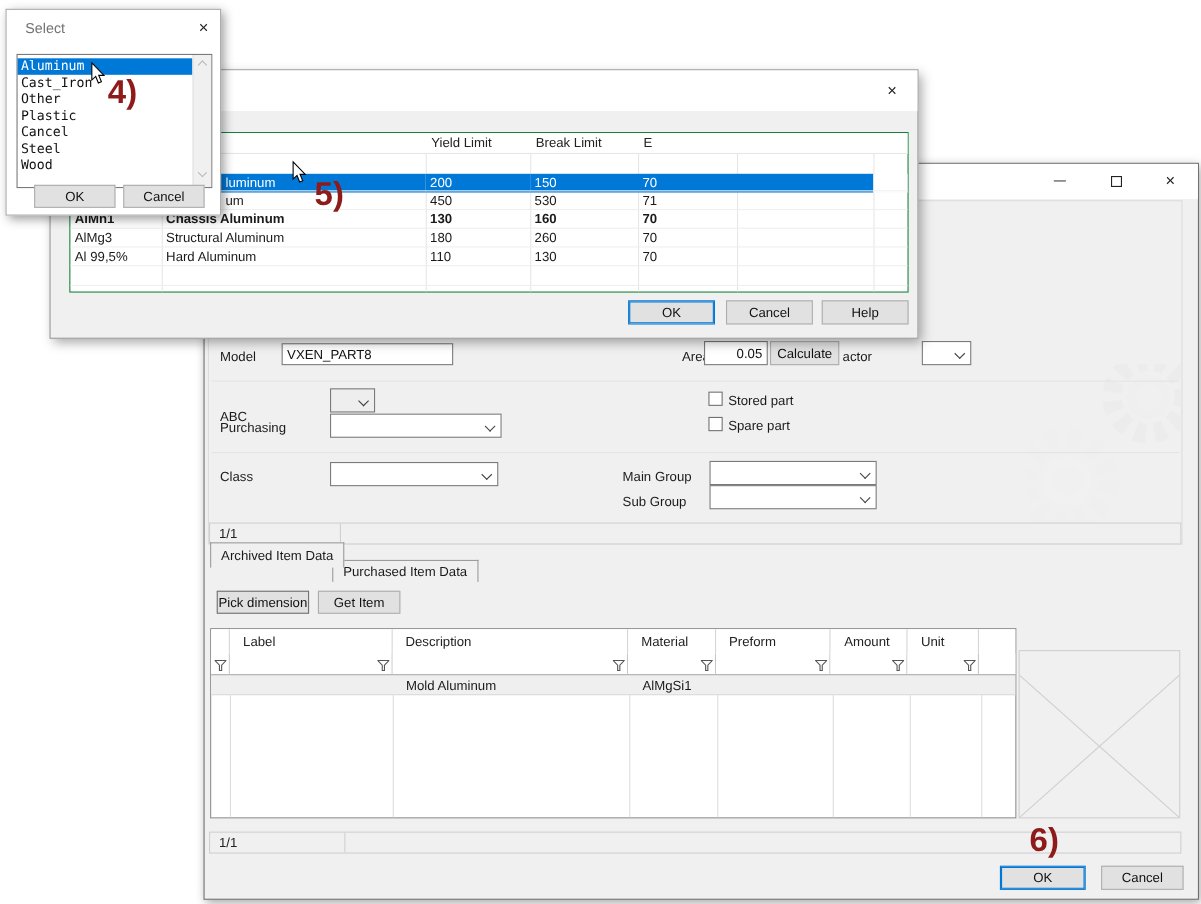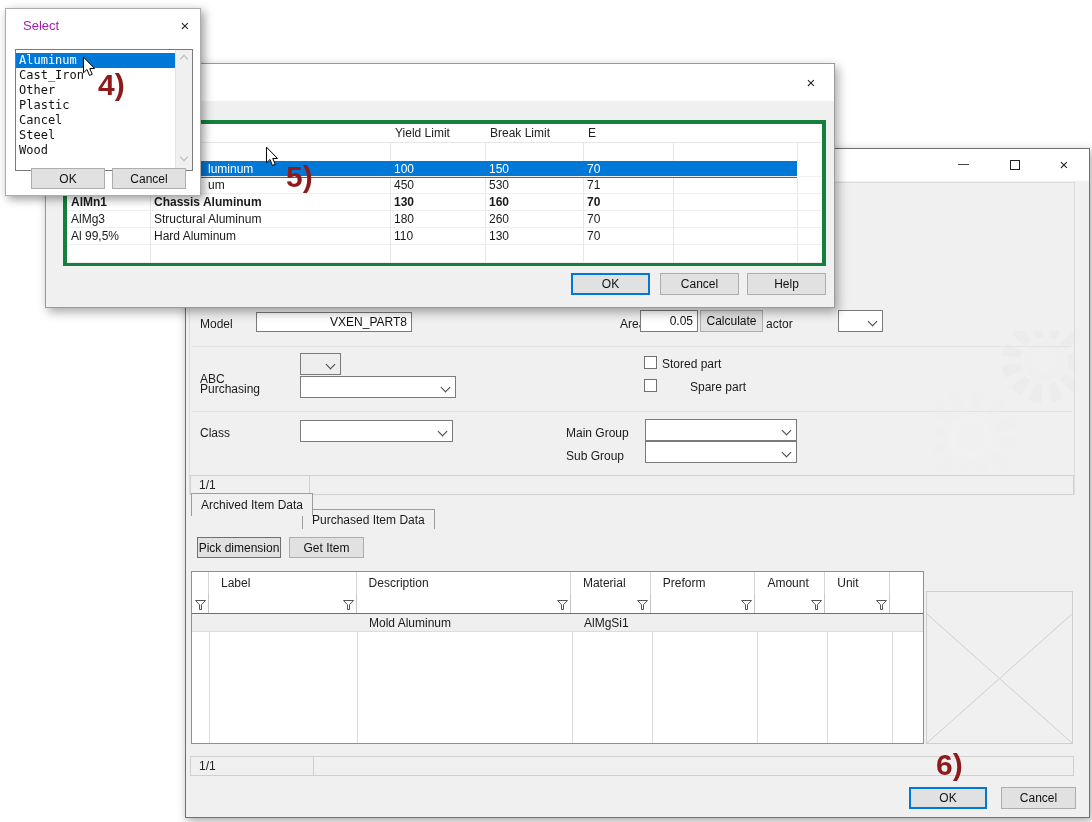--- a/index.html
+++ b/index.html
@@ -7,21 +7,21 @@
   .stage { position:relative; width:1092px; height:822px; background:#ffffff; overflow:hidden;
            font-family:"Liberation Sans", sans-serif; font-size:12px; color:#1a1a1a; }
 
   .dlg { position:absolute; background:#f0f0f0; }
 
   
   .btn { position:absolute; background:#e1e1e1; border:1px solid #adadad; text-align:center;
          font-size:12px; color:#111; display:flex; align-items:center; justify-content:center; }
   .btn.primary { border:1px solid #0078d7; box-shadow:inset 0 0 0 1px #0078d7; }
   .tbox { position:absolute; background:#fff; border:1px solid #7a7a7a; font-size:12px;
-          font-family:"Liberation Sans", sans-serif; padding:0 4px; color:#111;text-align:right; }
+          font-family:"Liberation Sans", sans-serif; padding:0 4px; color:#111; }
   input.tbox { outline:none; }
   .combo { position:absolute; background:#fff; border:1px solid #7a7a7a; }
   .combo .chev { position:absolute; right:6px; top:7px; width:7px; height:7px;
                  border-left:1px solid #444; border-bottom:1px solid #444; transform:rotate(-45deg); }
   .checkbox { position:absolute; width:13px; height:13px; background:#fff; border:1px solid #707070; }
   .lbl { position:absolute; white-space:nowrap; }
   .sepline { position:absolute; height:1px; background:#e4e4e4; }
   .xglyph { font-size:15px; color:#222; line-height:1; }
 
   
@@ -61,37 +61,37 @@
   .gc { height:18px; line-height:18px; padding-left:12px; white-space:nowrap; overflow:hidden; }
 
   .placeholder { position:absolute; left:740px; top:442px; width:147px; height:153px;
                  border:1px solid #cfcfcf; background:#f0f0f0; }
 
   
   .mat-dlg { left:45px; top:63px; width:790px; height:245px; border:1px solid #9a9a9a;
              box-shadow:3px 4px 10px rgba(0,0,0,.35); z-index:3; }
   .mat-title { position:absolute; left:0; top:0; right:0; height:37px; background:#fff; }
   .mtable { position:absolute; left:17px; top:56px; width:763px; height:146px; background:#fff;
-            border:4px solid #15803d; }
+            border:1px solid #15803d; }
   .mvlines i { position:absolute; top:0; bottom:0; width:1px; background:#e6e6e6; }
   .mhead { position:absolute; left:0; top:0; right:0; height:19px; display:flex;
            border-bottom:1px solid #e6e6e6; background:#fff; }
   .mhc { height:19px; line-height:19px; padding-left:5px; color:#222; white-space:nowrap; }
   .mrow { position:absolute; left:0; right:0; height:17px; display:flex; border-bottom:1px solid #efefef; }
   .mc { height:17px; line-height:16px; padding-left:4px; white-space:nowrap; overflow:hidden; font-size:12px; }
   .c0{width:83px}.c1{width:240px}.c2{width:95px}.c3{width:98px}.c4{width:90px}.c5{width:124px}.c6{flex:1}
   .sel .mc { background:#0078d7; color:#fff; }
   .sel .c6 { background:#fff; color:#111; }
   .frag { padding-left:58px; }
   .mhline { position:absolute; left:0; right:0; height:1px; background:#efefef; }
 
   
   .sel-dlg { left:5px; top:8px; width:196px; height:188px; background:#fff; border:1px solid #acacac;
              box-shadow:3px 3px 9px rgba(0,0,0,.4); z-index:5; }
-  .sel-title { position:absolute; left:17px; top:9px; font-size:13px; color:#a21caf; }
+  .sel-title { position:absolute; left:17px; top:9px; font-size:13px; color:#737373; }
   .listbox { position:absolute; left:9px; top:40px; width:178px; height:122px; background:#fff;
              border:1px solid #7a7a7a; }
   .li { height:15px; line-height:15px; padding-left:3px; font-family:"DejaVu Sans Mono", monospace;
         font-size:12px; color:#111; white-space:nowrap; width:159px; }
   .li.selected { background:#0078d7; color:#fff; }
   .vscroll { position:absolute; right:0; top:0; bottom:0; width:17px; background:#f0f0f0;
              border-left:1px solid #e2e2e2; }
   .sarr { position:absolute; left:4px; width:8px; height:8px; }
   .sarr span { position:absolute; left:1px; width:6px; height:6px; border-left:1px solid #b9b9b9;
                border-bottom:1px solid #b9b9b9; }
@@ -148,21 +148,21 @@
         <span class="chev"></span>
       </div>
     <span class="checkbox" style="left:458px;top:207px;"></span>
     <div class="lbl" style="left:476px;top:208px;">Stored part</div>
 
     <div class="lbl" style="left:14px;top:233px;">Purchasing</div>
     <div class="combo" style="left:114px;top:227px;width:156px;height:22px;">
         <span class="chev"></span>
       </div>
     <span class="checkbox" style="left:458px;top:230px;"></span>
-    <div class="lbl" style="left:504px;top:231px;">Spare part</div>
+    <div class="lbl" style="left:476px;top:231px;">Spare part</div>
 
     <div class="sepline" style="left:6px;top:262px;width:880px;"></div>
 
     <div class="lbl" style="left:14px;top:277px;">Class</div>
     <div class="combo" style="left:114px;top:271px;width:153px;height:22px;">
         <span class="chev"></span>
       </div>
     <div class="lbl" style="left:380px;top:277px;">Main Group</div>
     <div class="combo" style="left:459px;top:270px;width:152px;height:22px;">
         <span class="chev"></span>
@@ -288,21 +288,21 @@
         <div class="mhc c1"></div>
         <div class="mhc c2">Yield Limit</div>
         <div class="mhc c3">Break Limit</div>
         <div class="mhc c4">E</div>
         <div class="mhc c5"></div>
       </div>
 
       <div class="mrow sel" style="top:37px;">
         <div class="mc c0"></div>
         <div class="mc c1 frag">luminum</div>
-        <div class="mc c2">100</div>
+        <div class="mc c2">200</div>
         <div class="mc c3">150</div>
         <div class="mc c4">70</div>
         <div class="mc c5"></div>
         <div class="mc c6"></div>
       </div>
       <div class="mrow" style="top:36px;flex-direction:column;">
         <div class="mc c0"></div>
         <div class="mc c1 frag">num</div>
         <div class="mc c2">110</div>
         <div class="mc c3">150</div>

